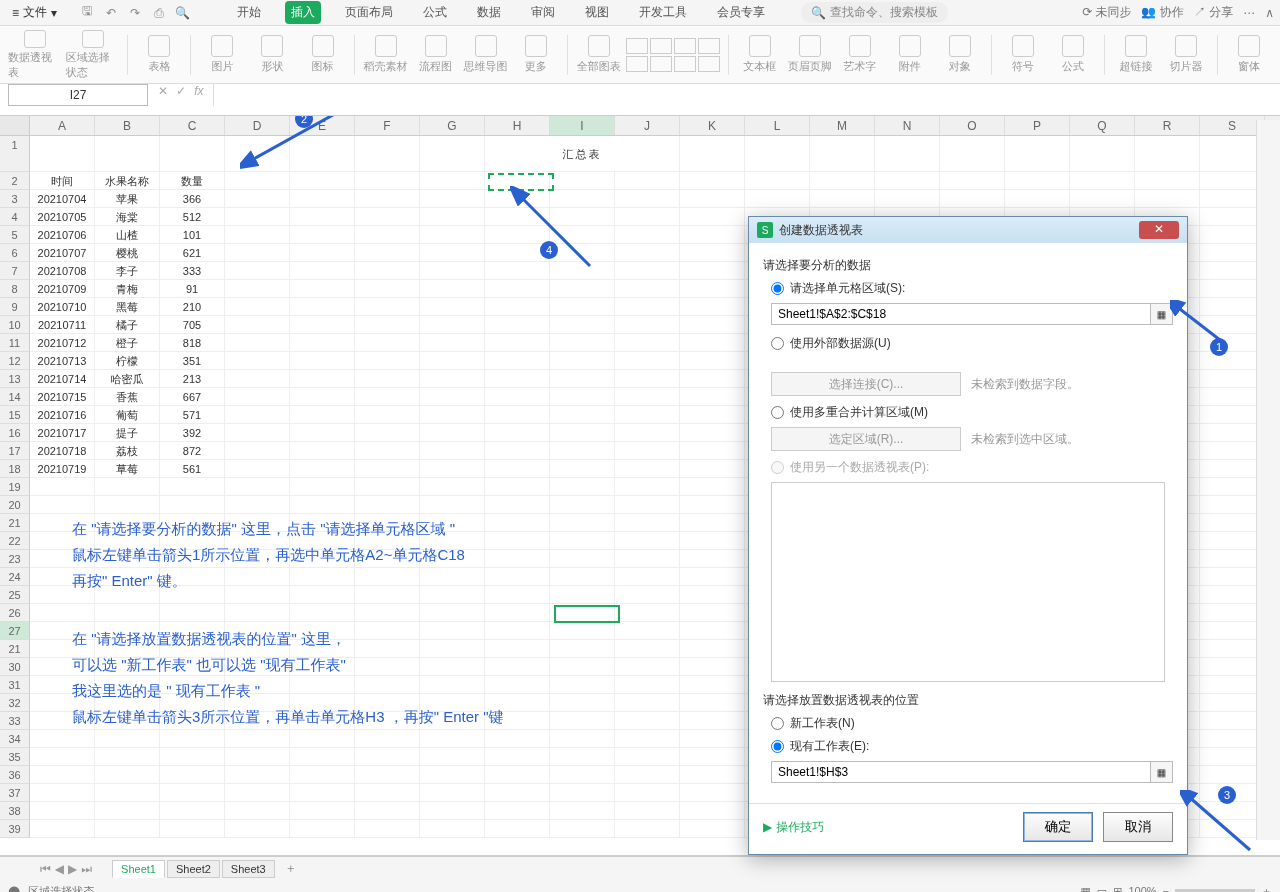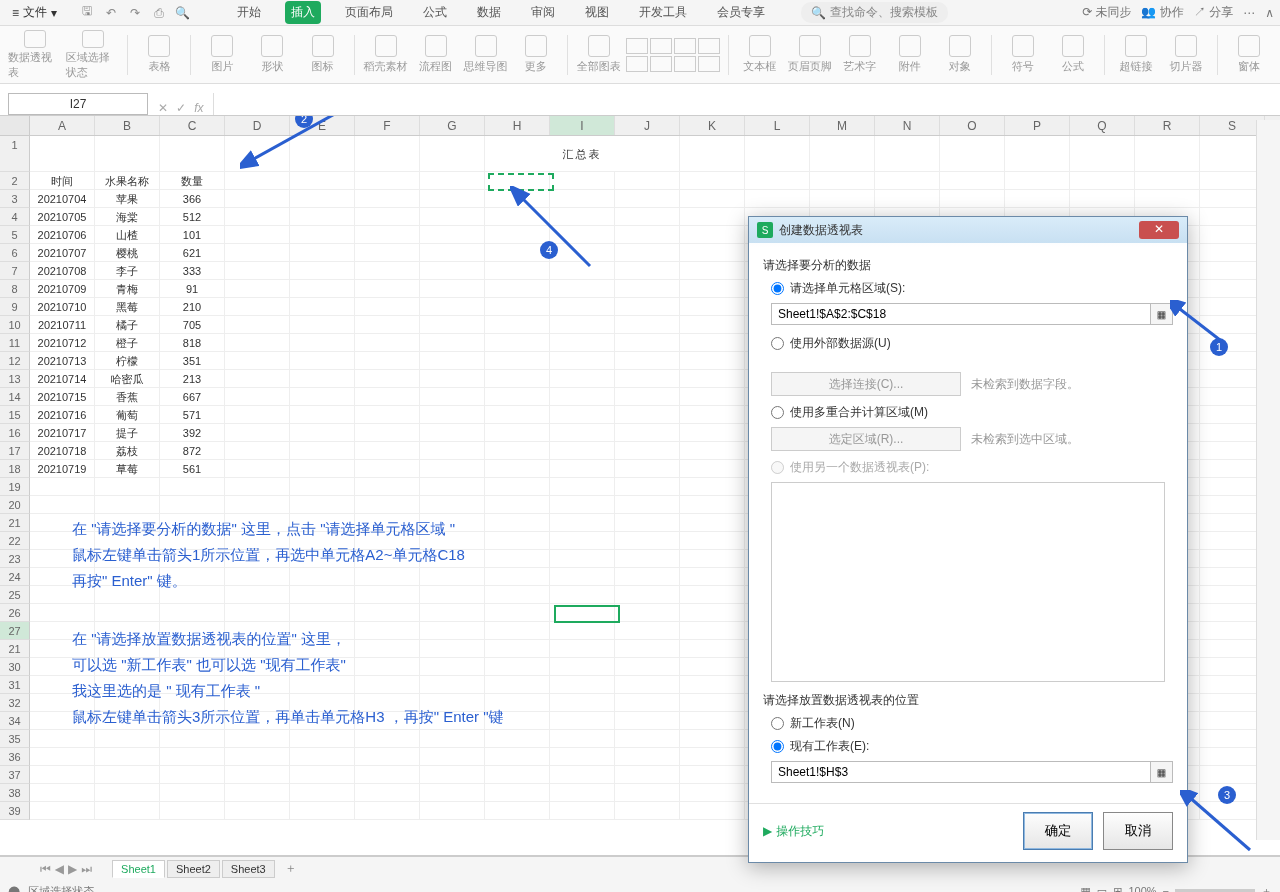--- a/index.html
+++ b/index.html
@@ -19,21 +19,21 @@
 
 .ribbon { height: 58px; background: #fafafa; border-bottom: 1px solid #ddd; display: flex; align-items: center; gap: 4px; padding: 0 8px; }
 .ribbon .rbtn { display: flex; flex-direction: column; align-items: center; justify-content: center; width: 56px; height: 50px; color: #999; font-size: 11px; gap: 2px; }
 .ribbon .rbtn.sm { width: 48px; }
 .ribbon .rbtn .ic { width: 22px; height: 22px; border: 1px solid #ccc; border-radius: 3px; }
 .ribbon .sep { width: 1px; height: 40px; background: #e0e0e0; margin: 0 4px; }
 .ribbon .alt-group { display: flex; flex-direction: column; gap: 2px; }
 .ribbon .alt-group .mini { width: 22px; height: 16px; border: 1px solid #ccc; }
 
 
-.fxbar { height: 32px; border-bottom: 1px solid #ccc; display: flex; align-items: flex-end; }
+.fxbar { height: 32px; border-bottom: 1px solid #ccc; display: flex; align-items: flex-start; }
 .fxbar .name-box { width: 140px; height: 22px; border: 1px solid #bbb; margin-left: 8px; padding: 0 6px; display: flex; align-items: center; justify-content: center; background: #fff; }
 .fxbar .fx-icons { display: flex; gap: 8px; margin: 0 10px; color: #aaa; }
 .fxbar .fx-input { flex: 1; height: 22px; border-left: 1px solid #ddd; }
 
 
 .grid-wrap { position: relative; height: 740px; overflow: hidden; border-bottom: 1px solid #ccc; }
 .colhdr { display: flex; height: 20px; background: #f0f0f0; border-bottom: 1px solid #ccc; }
 .colhdr .corner { width: 30px; border-right: 1px solid #ccc; background: #e8e8e8; }
 .colhdr .ch { width: 65px; text-align: center; border-right: 1px solid #ddd; color: #666; line-height: 20px; }
 .rows { position: relative; }
@@ -65,21 +65,21 @@
 .dialog .opt.disabled { color: #aaa; }
 .dialog .txtfield { display: flex; align-items: center; margin: 4px 0 10px 8px; }
 .dialog .txtfield input { flex: 1; height: 22px; border: 1px solid #bbb; padding: 0 6px; font-size: 12px; }
 .dialog .txtfield .pick { width: 22px; height: 22px; border: 1px solid #bbb; border-left: none; display: flex; align-items: center; justify-content: center; font-size: 10px; background: #f5f5f5; }
 .dialog .graybtn { width: 190px; height: 24px; border: 1px solid #ccc; background: #f5f5f5; color: #999; display: inline-flex; align-items: center; justify-content: center; margin-right: 10px; }
 .dialog .hint { color: #999; display: inline; }
 .dialog .listarea { border: 1px solid #ccc; height: 200px; margin: 6px 8px 10px; background: #fff; }
 .dialog .footer { display: flex; align-items: center; padding: 8px 14px 12px; border-top: 1px solid #e0e0e0; }
 .dialog .footer .link { color: #1eaa5e; display: flex; align-items: center; gap: 4px; }
 .dialog .footer .btns { margin-left: auto; display: flex; gap: 10px; }
-.dialog .footer button { width: 70px; height: 38px; border: 1px solid #888; background: linear-gradient(#fdfdfd,#e6e6e6); cursor: pointer; }
+.dialog .footer button { width: 70px; height: 30px; border: 1px solid #888; background: linear-gradient(#fdfdfd,#e6e6e6); cursor: pointer; }
 .dialog .footer button.primary { border: 1px solid #4a7cb0; box-shadow: 0 0 0 1px #8fb8e0 inset; }
 
 
 .marker { position: absolute; width: 18px; height: 18px; border-radius: 50%; background: #2a5fd0; color: #fff; font-size: 11px; display: flex; align-items: center; justify-content: center; z-index: 50; }
 .arrow-svg { position: absolute; z-index: 40; pointer-events: none; }
 .note { position: absolute; color: #2a5fd0; font-size: 15px; line-height: 26px; z-index: 30; }
 
 .selection-dashed { position: absolute; border: 2px dashed #1eaa5e; z-index: 20; }
 .selection-solid { position: absolute; border: 2px solid #1eaa5e; z-index: 20; }
 
@@ -938,20 +938,42 @@
         <div class="cell"></div>
         <div class="cell"></div>
         <div class="cell"></div>
         <div class="cell"></div>
         <div class="cell"></div>
         <div class="cell"></div>
         <div class="cell"></div>
         <div class="cell"></div>
       </div>
       <div class="row">
+        <div class="rh">33</div>
+        <div class="cell"></div>
+        <div class="cell"></div>
+        <div class="cell"></div>
+        <div class="cell"></div>
+        <div class="cell"></div>
+        <div class="cell"></div>
+        <div class="cell"></div>
+        <div class="cell"></div>
+        <div class="cell"></div>
+        <div class="cell"></div>
+        <div class="cell"></div>
+        <div class="cell"></div>
+        <div class="cell"></div>
+        <div class="cell"></div>
+        <div class="cell"></div>
+        <div class="cell"></div>
+        <div class="cell"></div>
+        <div class="cell"></div>
+        <div class="cell"></div>
+      </div>
+      <div class="row">
         <div class="rh">34</div>
         <div class="cell"></div>
         <div class="cell"></div>
         <div class="cell"></div>
         <div class="cell"></div>
         <div class="cell"></div>
         <div class="cell"></div>
         <div class="cell"></div>
         <div class="cell"></div>
         <div class="cell"></div>

